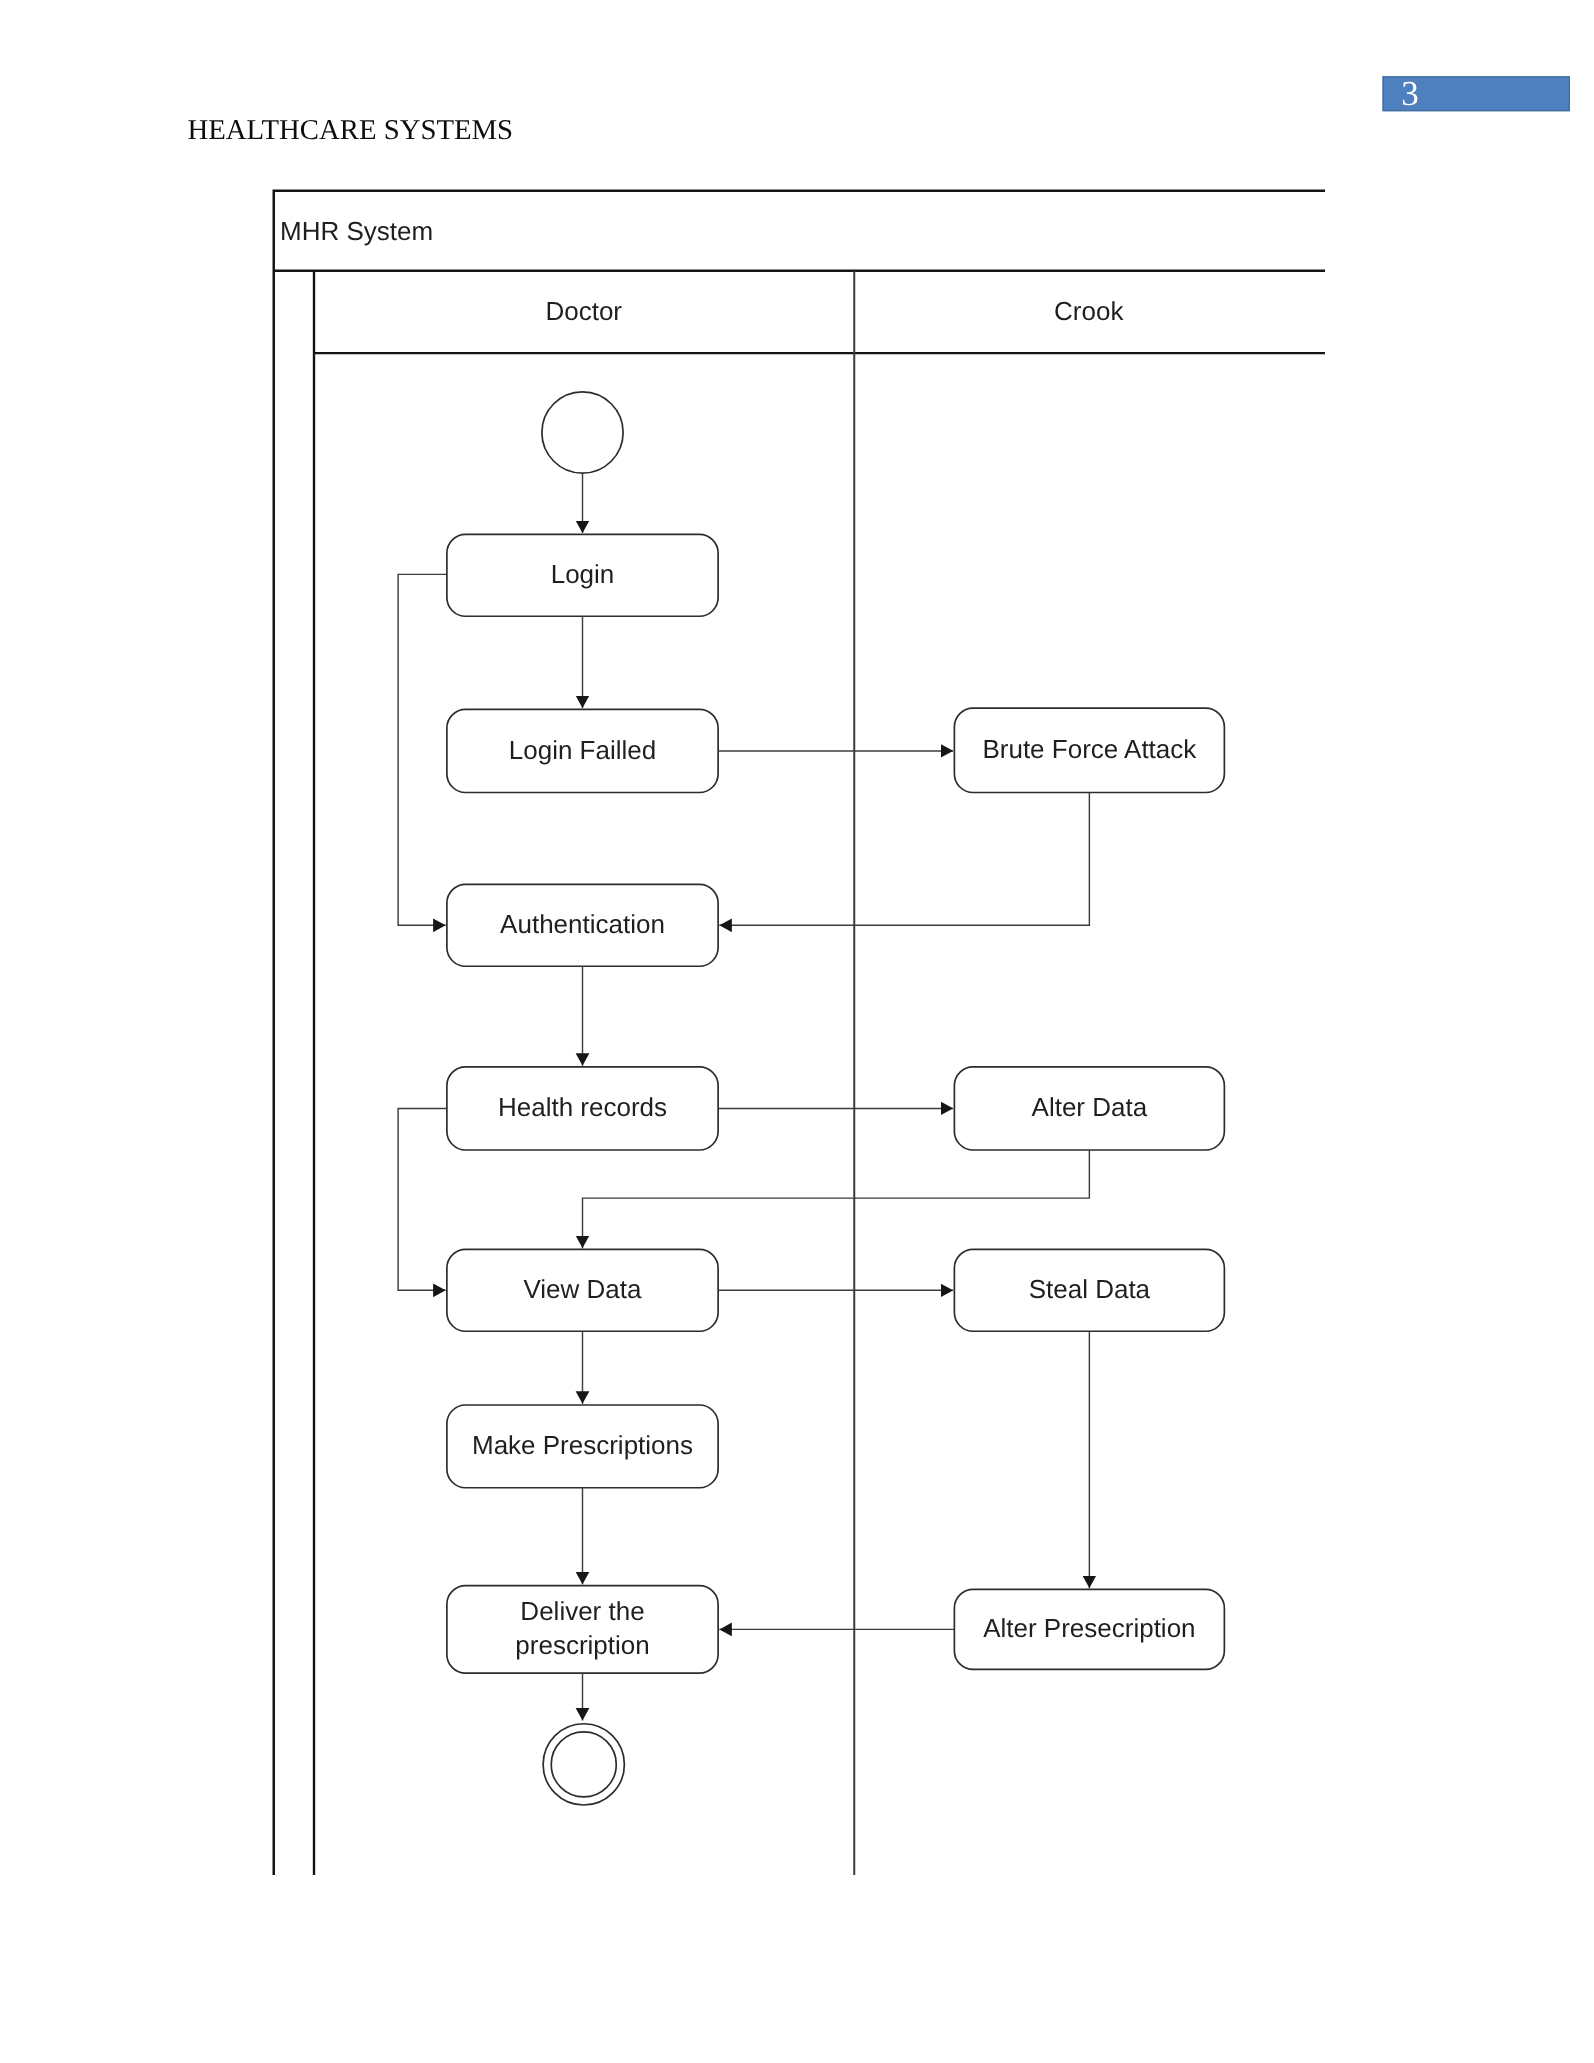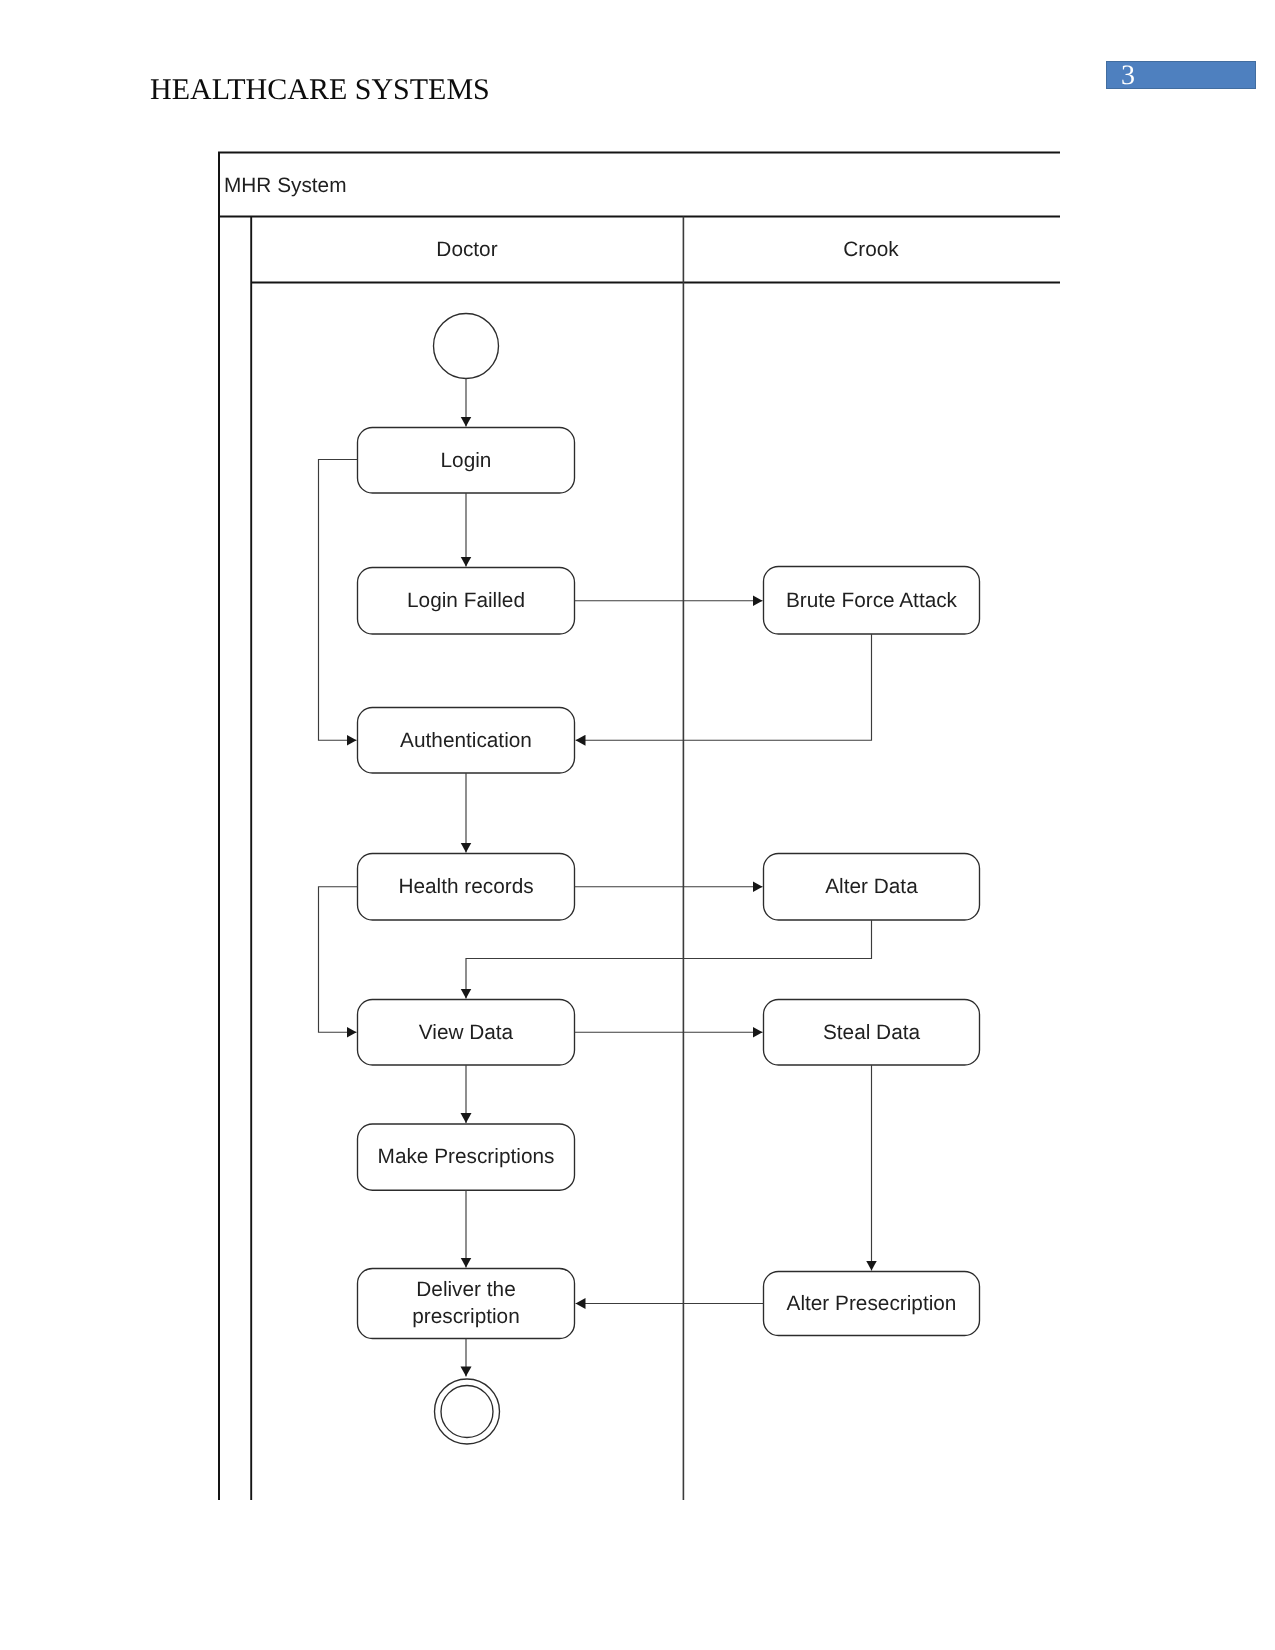--- a/index.html
+++ b/index.html
@@ -6,23 +6,23 @@
   * { box-sizing: border-box; -webkit-font-smoothing: antialiased; text-rendering: geometricPrecision; }
   html, body { margin:0; padding:0; }
   body {
     width: 1275px; height: 1650px;
     background: #ffffff;
     font-family: "Liberation Sans", sans-serif;
     position: relative;
     overflow: hidden;
   }
   .page-title {
-    position:absolute; left:150px; top:75px; transform: translateZ(0);
+    position:absolute; left:150px; top:92px; transform: translateZ(0);
     font-family:"Liberation Serif", serif;
-    font-size:30px; line-height:1; color:#0d0d0d;
+    font-size:23px; line-height:1; color:#0d0d0d;
     white-space:nowrap;
   }
   .page-badge {
     position:absolute; left:1106px; top:61px; width:150px; height:28px;
     background:#4e80bf;
     border:1px solid #426d9f;
   }
   .page-badge .num {
     position:absolute; left:14px; top:0px; transform: translateZ(0);
     font-family:"Liberation Serif", serif;

